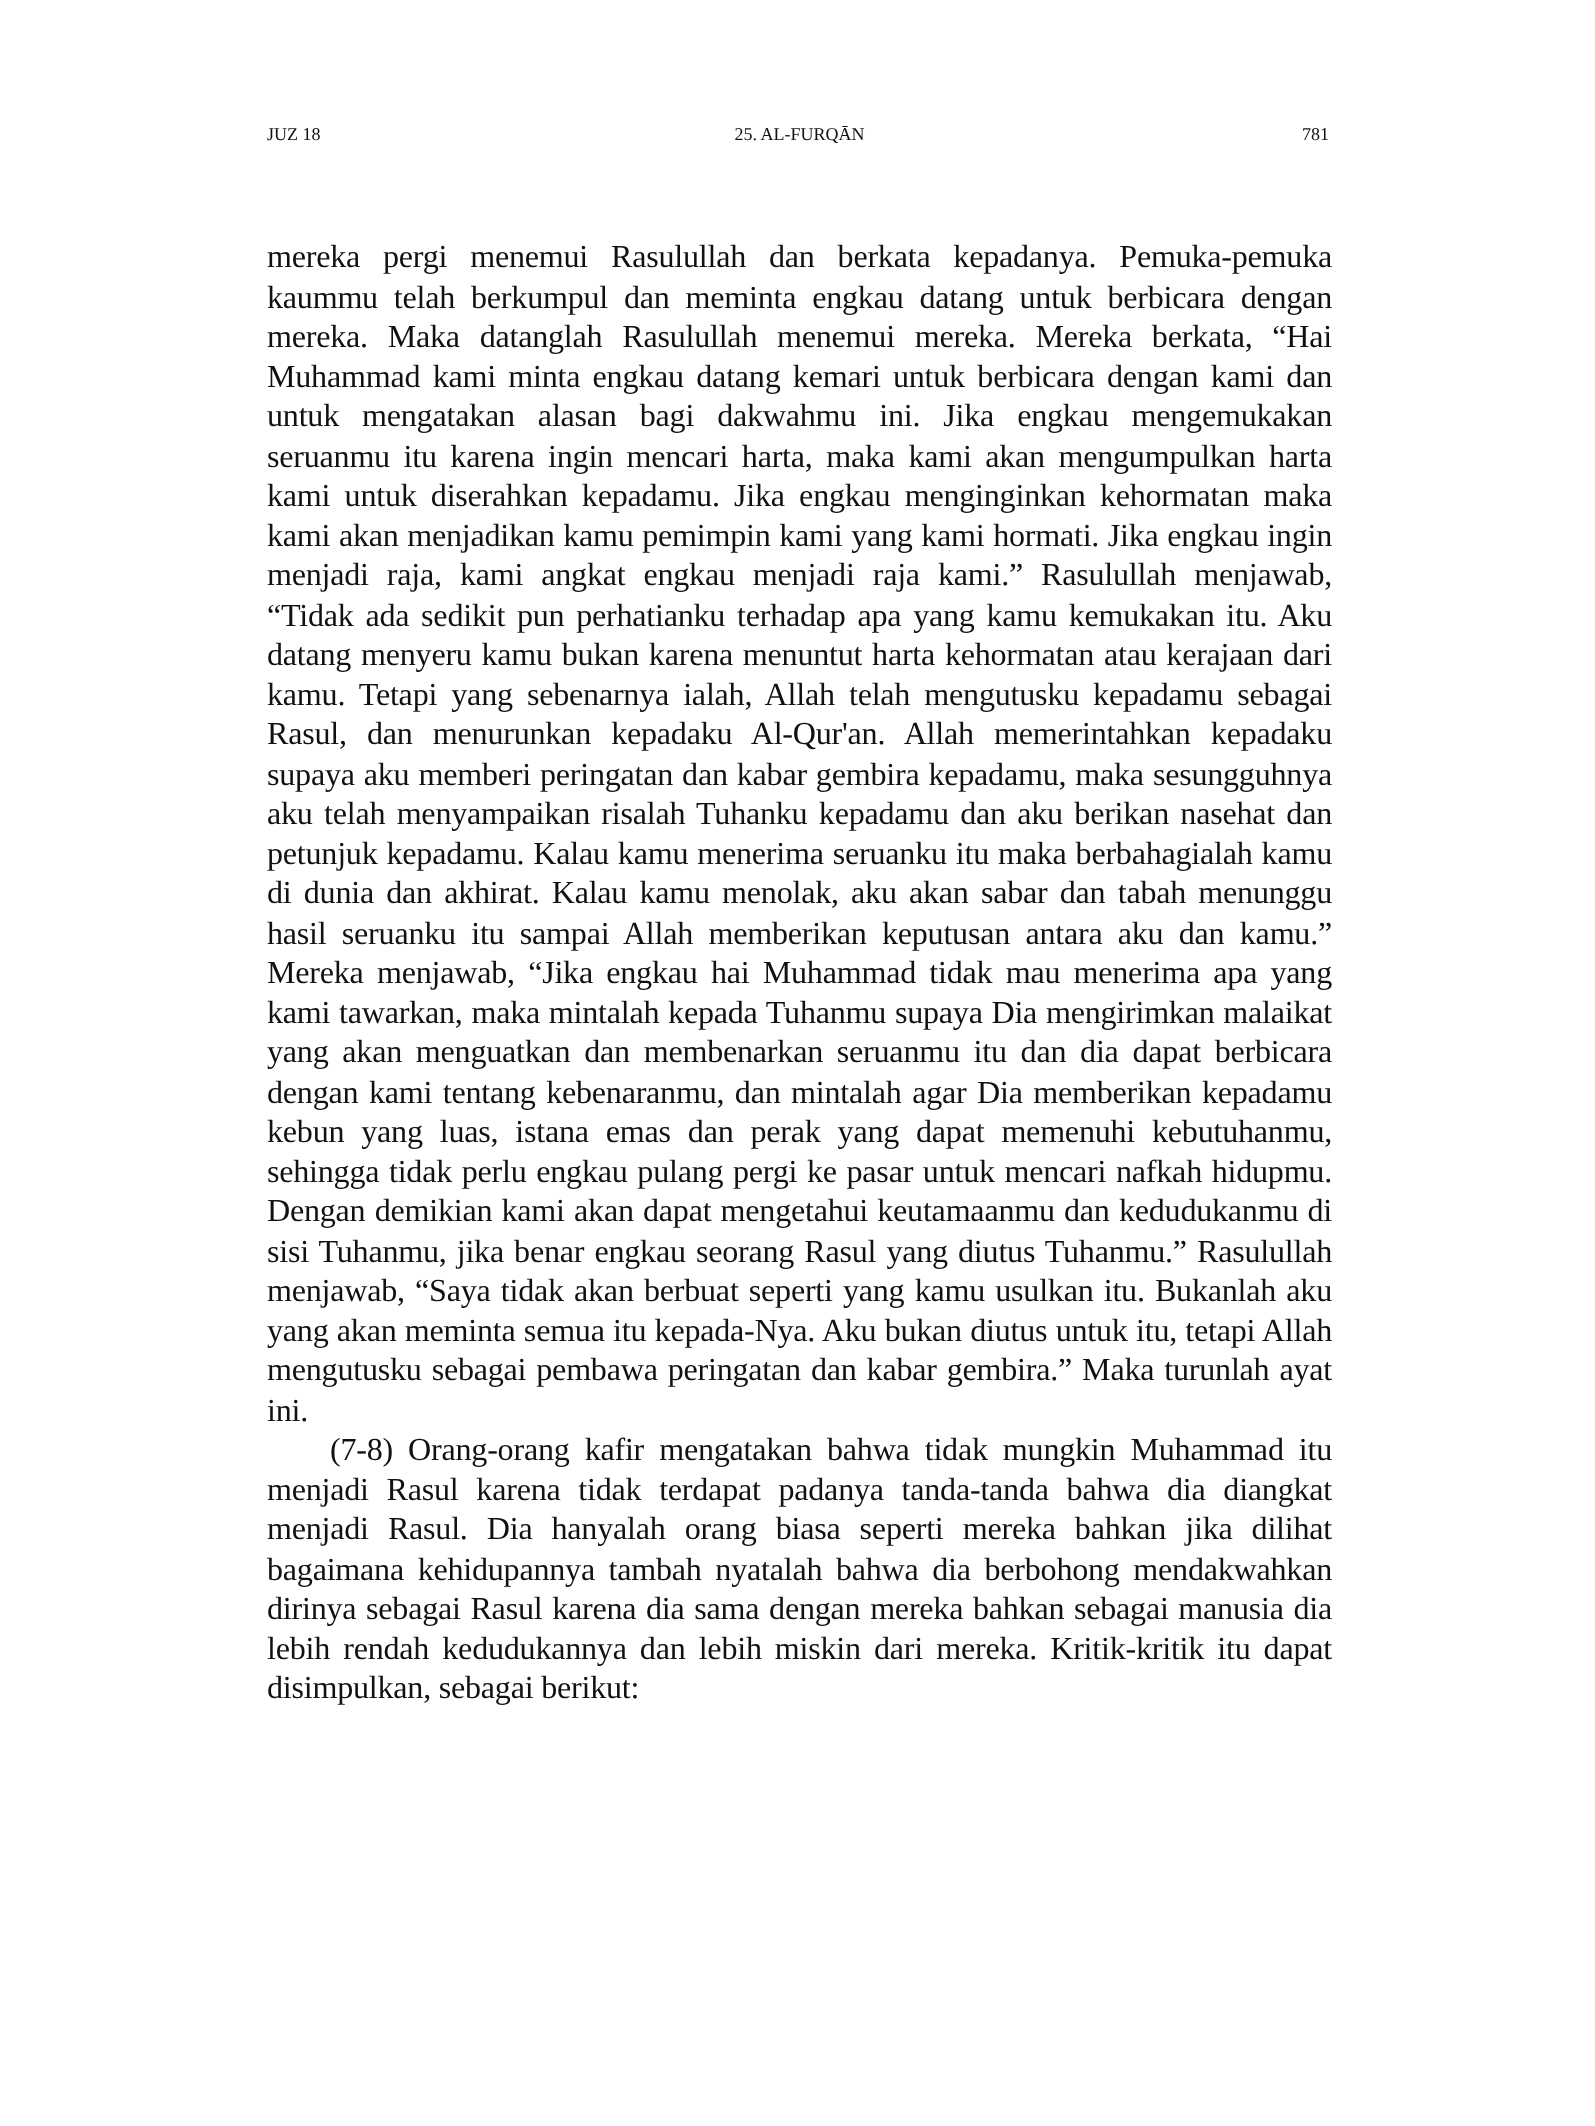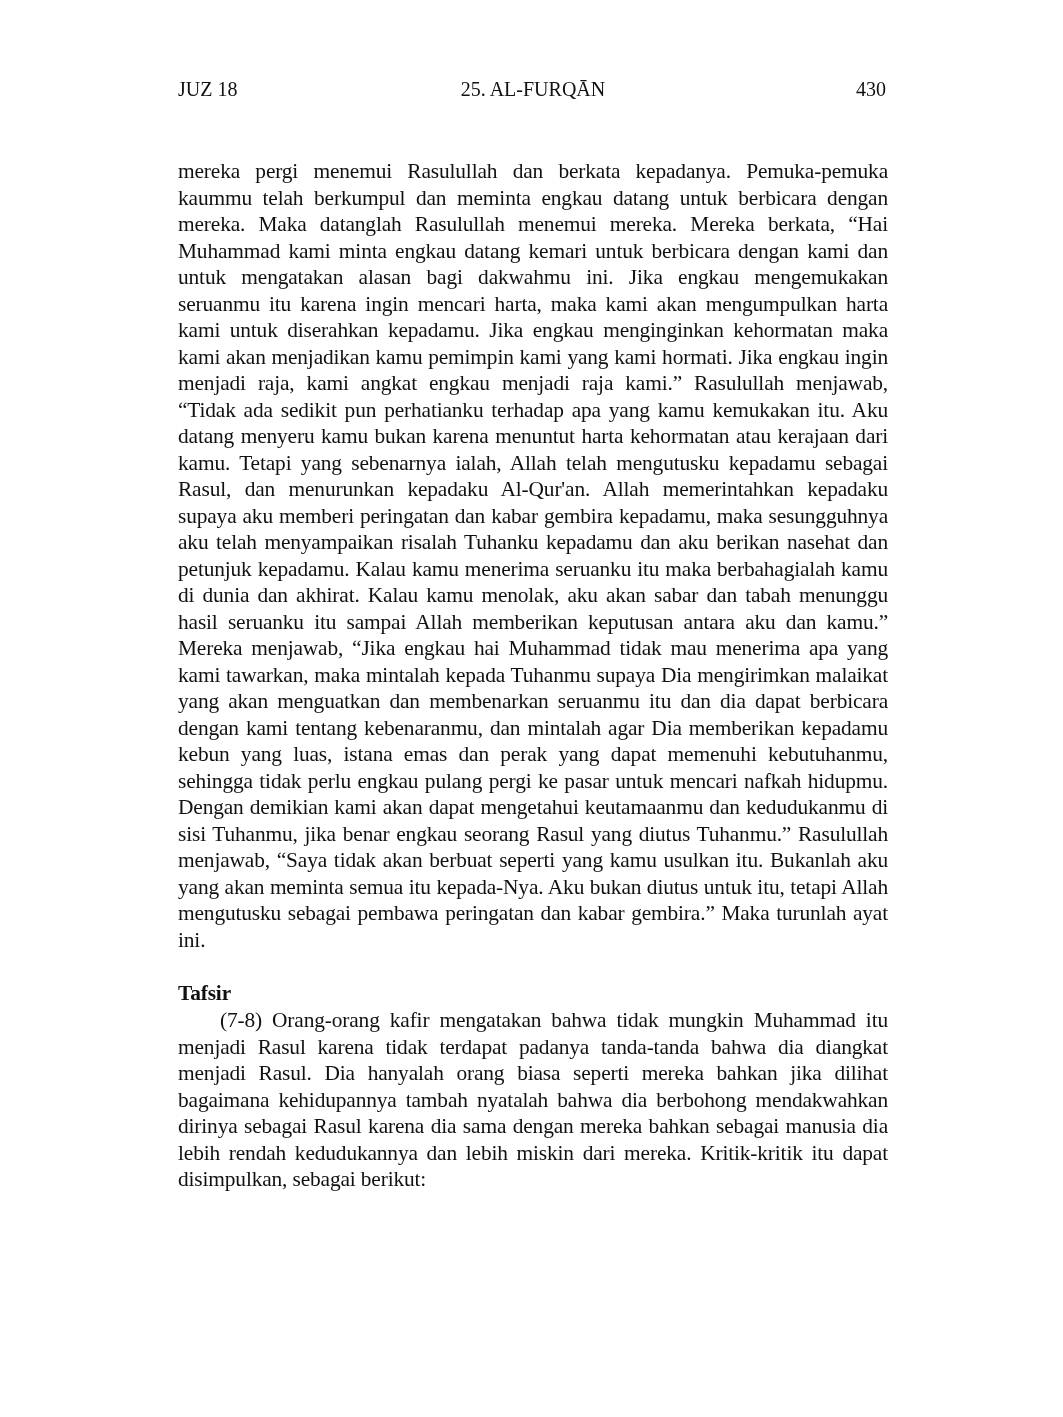--- a/index.html
+++ b/index.html
@@ -14,21 +14,21 @@
       overflow: hidden;
       font-family: "Liberation Serif", "DejaVu Serif", serif;
       color: #111111;
     }
     .page-header {
       position: absolute;
       left: 178px;
       top: 76px;
       width: 710px;
       height: 26px;
-      font-size: 20px;
+      font-size: 12px;
       line-height: 26px;
     }
     .page-header .juz {
       position: absolute;
       left: 0;
       top: 0;
     }
     .page-header .surah {
       position: absolute;
       left: 0;
@@ -64,20 +64,19 @@
     .indent {
       text-indent: 42px;
     }
   </style>
 </head>
 <body>
 
 <div class="page-header">
   <span class="juz">JUZ 18</span>
   <span class="surah">25. AL-FURQĀN</span>
-  <span class="page-num">430</span>
+  <span class="page-num">781</span>
 </div>
 
 <div class="content">
   <p>mereka pergi menemui Rasulullah dan berkata kepadanya. Pemuka-pemuka kaummu telah berkumpul dan meminta engkau datang untuk berbicara dengan mereka. Maka datanglah Rasulullah menemui mereka. Mereka berkata, “Hai Muhammad kami minta engkau datang kemari untuk berbicara dengan kami dan untuk mengatakan alasan bagi dakwahmu ini. Jika engkau mengemukakan seruanmu itu karena ingin mencari harta, maka kami akan mengumpulkan harta kami untuk diserahkan kepadamu. Jika engkau menginginkan kehormatan maka kami akan menjadikan kamu pemimpin kami yang kami hormati. Jika engkau ingin menjadi raja, kami angkat engkau menjadi raja kami.” Rasulullah menjawab, “Tidak ada sedikit pun perhatianku terhadap apa yang kamu kemukakan itu. Aku datang menyeru kamu bukan karena menuntut harta kehormatan atau kerajaan dari kamu. Tetapi yang sebenarnya ialah, Allah telah mengutusku kepadamu sebagai Rasul, dan menurunkan kepadaku Al-Qur'an. Allah memerintahkan kepadaku supaya aku memberi peringatan dan kabar gembira kepadamu, maka sesungguhnya aku telah menyampaikan risalah Tuhanku kepadamu dan aku berikan nasehat dan petunjuk kepadamu. Kalau kamu menerima seruanku itu maka berbahagialah kamu di dunia dan akhirat. Kalau kamu menolak, aku akan sabar dan tabah menunggu hasil seruanku itu sampai Allah memberikan keputusan antara aku dan kamu.” Mereka menjawab, “Jika engkau hai Muhammad tidak mau menerima apa yang kami tawarkan, maka mintalah kepada Tuhanmu supaya Dia mengirimkan malaikat yang akan menguatkan dan membenarkan seruanmu itu dan dia dapat berbicara dengan kami tentang kebenaranmu, dan mintalah agar Dia memberikan kepadamu kebun yang luas, istana emas dan perak yang dapat memenuhi kebutuhanmu, sehingga tidak perlu engkau pulang pergi ke pasar untuk mencari nafkah hidupmu. Dengan demikian kami akan dapat mengetahui keutamaanmu dan kedudukanmu di sisi Tuhanmu, jika benar engkau seorang Rasul yang diutus Tuhanmu.” Rasulullah menjawab, “Saya tidak akan berbuat seperti yang kamu usulkan itu. Bukanlah aku yang akan meminta semua itu kepada-Nya. Aku bukan diutus untuk itu, tetapi Allah mengutusku sebagai pembawa peringatan dan kabar gembira.” Maka turunlah ayat ini.</p>
-  <p class="section-title">Tafsir</p>
   <p class="indent">(7-8) Orang-orang kafir mengatakan bahwa tidak mungkin Muhammad itu menjadi Rasul karena tidak terdapat padanya tanda-tanda bahwa dia diangkat menjadi Rasul. Dia hanyalah orang biasa seperti mereka bahkan jika dilihat bagaimana kehidupannya tambah nyatalah bahwa dia berbohong mendakwahkan dirinya sebagai Rasul karena dia sama dengan mereka bahkan sebagai manusia dia lebih rendah kedudukannya dan lebih miskin dari mereka. Kritik-kritik itu dapat disimpulkan, sebagai berikut:</p>
 </div>
 
 </body></html>

